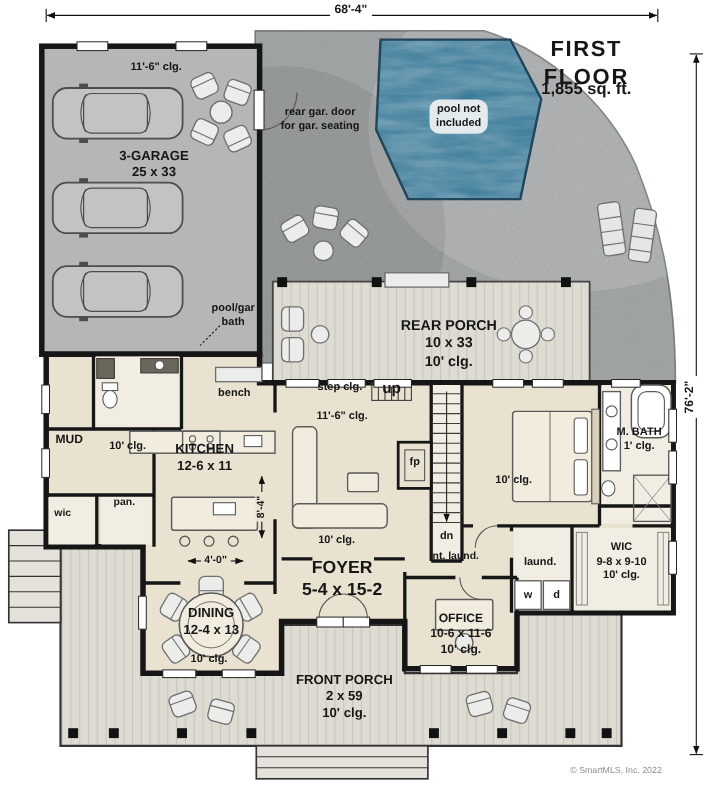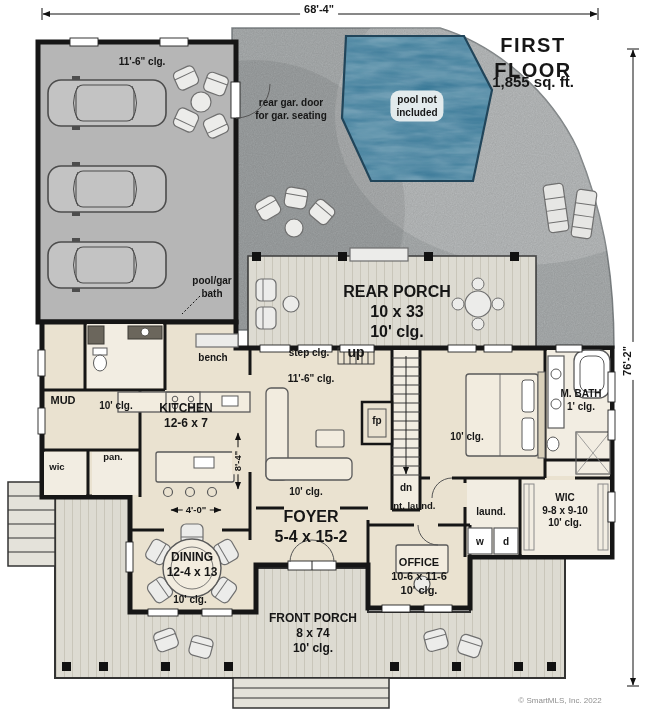--- a/index.html
+++ b/index.html
@@ -315,39 +315,41 @@
   </g>
 </svg>
 
 <div class="lbl dimw" style="left:319px;top:10px;font-size:11px">68'-4"</div>
 <div class="lbl dimw rot" style="left:628px;top:361px;font-size:11px">76'-2"</div>
 
 <div class="lbl title" style="left:533px;top:58px;font-size:20px">FIRST FLOOR</div>
 <div class="lbl" style="left:533px;top:82px;font-size:15px">1,855 sq. ft.</div>
 
 <div class="lbl" style="left:142px;top:62px;font-size:10px">11'-6" clg.</div>
+<div class="lbl" style="left:140px;top:149px;font-size:12px">3-GARAGE
+25 x 33</div>
 <div class="lbl" style="left:291px;top:109px;font-size:10px">rear gar. door
 for gar. seating</div>
 <div class="lbl box" style="left:417px;top:106px;font-size:10px">pool not
 included</div>
 <div class="lbl" style="left:212px;top:287px;font-size:10px">pool/gar
 bath</div>
 
-<div class="lbl" style="left:397px;top:312px;font-size:16px">REAR PORCH
+<div class="lbl" style="left:408px;top:312px;font-size:13px">REAR PORCH
 10 x 33
 10' clg.</div>
 <div class="lbl" style="left:213px;top:358px;font-size:10px">bench</div>
 <div class="lbl" style="left:309px;top:353px;font-size:10px">step clg.</div>
 <div class="lbl" style="left:356px;top:353px;font-size:14px">up</div>
 <div class="lbl" style="left:311px;top:379px;font-size:10px">11'-6" clg.</div>
 
 <div class="lbl" style="left:63px;top:401px;font-size:11px">MUD</div>
 <div class="lbl" style="left:116px;top:406px;font-size:10px">10' clg.</div>
 <div class="lbl" style="left:186px;top:416px;font-size:12px">KITCHEN
-12-6 x 7</div>
+12-6 x 11</div>
 <div class="lbl" style="left:377px;top:421px;font-size:10px">fp</div>
 
 <div class="lbl" style="left:467px;top:437px;font-size:10px">10' clg.</div>
 <div class="lbl" style="left:581px;top:400px;font-size:10px">M. BATH
 1' clg.</div>
 <div class="lbl" style="left:565px;top:511px;font-size:10px">WIC
 9-8 x 9-10
 10' clg.</div>
 <div class="lbl" style="left:491px;top:512px;font-size:10px">laund.</div>
 <div class="lbl" style="left:480px;top:542px;font-size:10px">w</div>
@@ -364,18 +366,18 @@
 
 <div class="lbl" style="left:311px;top:527px;font-size:16px">FOYER
 5-4 x 15-2</div>
 <div class="lbl" style="left:192px;top:565px;font-size:12px">DINING
 12-4 x 13</div>
 <div class="lbl" style="left:190px;top:600px;font-size:10px">10' clg.</div>
 <div class="lbl" style="left:419px;top:577px;font-size:11px">OFFICE
 10-6 x 11-6
 10' clg.</div>
 <div class="lbl" style="left:313px;top:633px;font-size:12px">FRONT PORCH
-8 x 74
+2 x 59
 10' clg.</div>
 
 <div class="lbl copyright" style="left:560px;top:701px;font-size:8px">© SmartMLS, Inc. 2022</div>
 
 </div>
 
 </body></html>

